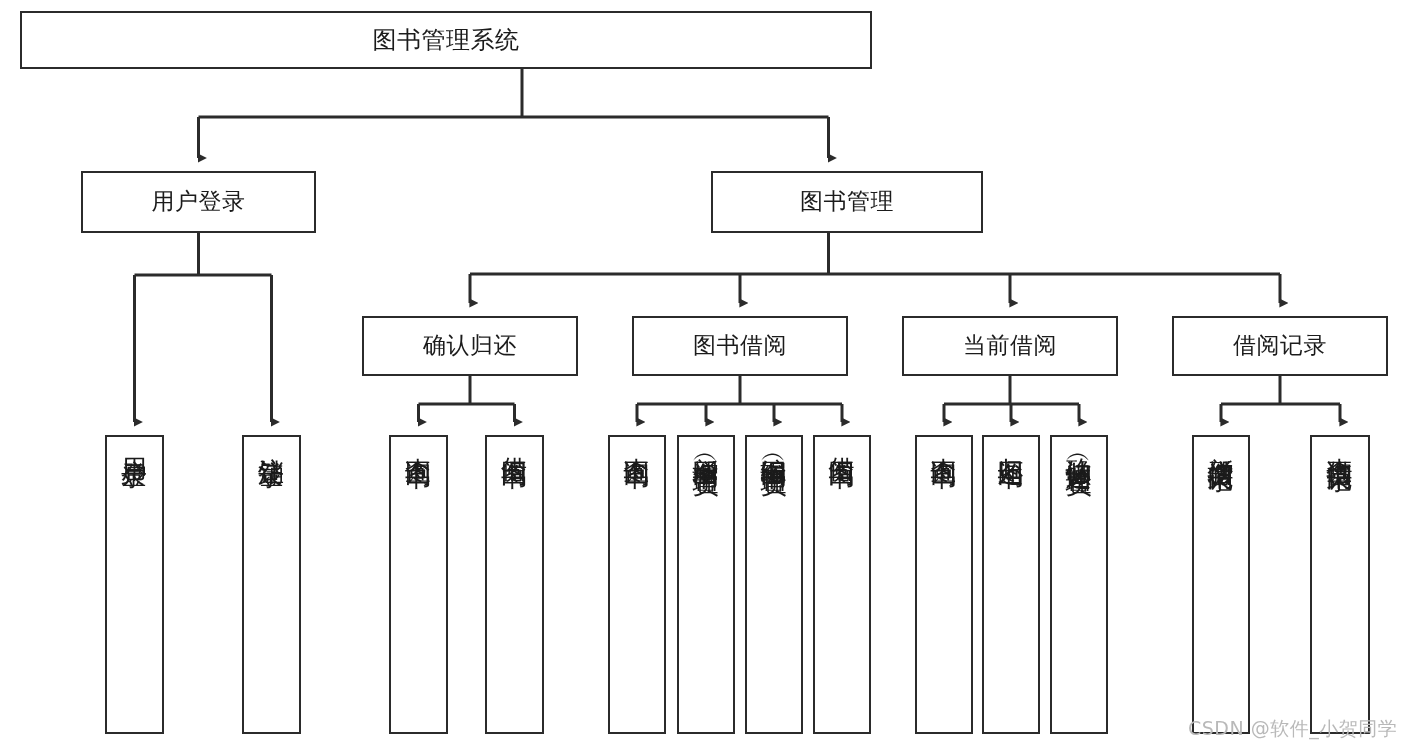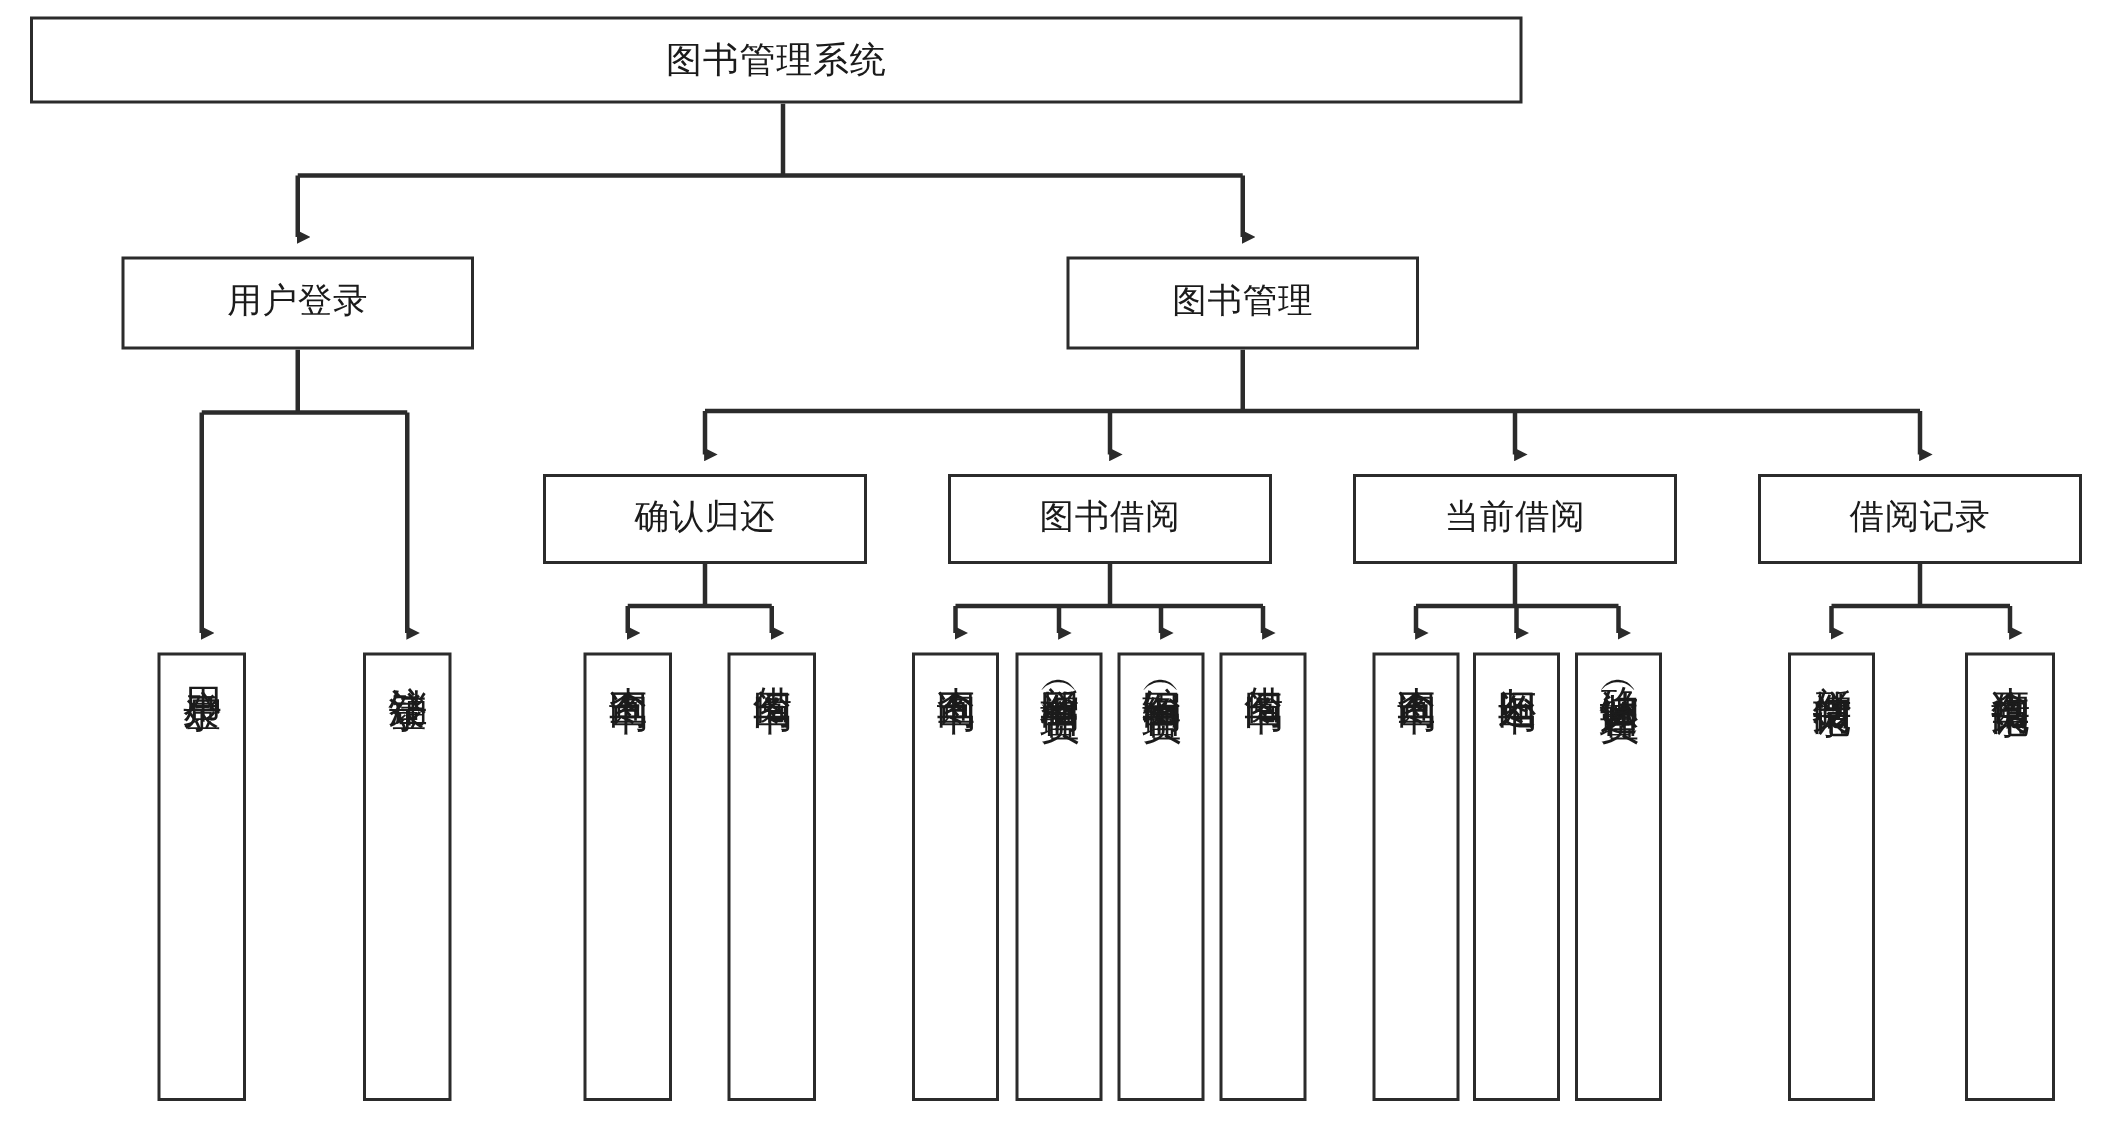--- a/index.html
+++ b/index.html
@@ -122,28 +122,28 @@
       <path d="M1011,404 L1011,422" marker-end="url(#arrowhead)"></path>
       <path d="M1079,404 L1079,422" marker-end="url(#arrowhead)"></path>
 
       <path d="M1280,376 L1280,404"></path>
       <path d="M1221,404 L1340,404"></path>
       <path d="M1221,404 L1221,422" marker-end="url(#arrowhead)"></path>
       <path d="M1340,404 L1340,422" marker-end="url(#arrowhead)"></path>
     </g>
   </svg>
 
-  <div class="node h root" style="left:20px; top:11px; width:995px; height:58px;align-items:center;">
+  <div class="node h root" style="left:20px; top:11px; width:852px; height:58px;align-items:center;">
     <span class="label">图书管理系统</span>
   </div>
 
   <div class="node h" style="left:81px; top:171px; width:235px; height:62px;">
     <span class="label">用户登录</span>
   </div>
-  <div class="node h" style="left:711px; top:171px; width:235px; height:62px;">
+  <div class="node h" style="left:711px; top:171px; width:272px; height:62px;">
     <span class="label">图书管理</span>
   </div>
 
   <div class="node h" style="left:362px; top:316px; width:216px; height:60px;">
     <span class="label">确认归还</span>
   </div>
   <div class="node h" style="left:902px; top:316px; width:216px; height:60px;">
     <span class="label">当前借阅</span>
   </div>
   <div class="node h" style="left:632px; top:316px; width:216px; height:60px;">
@@ -186,14 +186,15 @@
   <div class="node v" style="left:1050px; top:435px; width:58px; height:299px;">
     <span class="label">确认归还（管理员）</span>
   </div>
   <div class="node v" style="left:1192px; top:435px; width:58px; height:299px;">
     <span class="label">新增借阅记录</span>
   </div>
   <div class="node v" style="left:1310px; top:435px; width:60px; height:299px;">
     <span class="label">查询借阅记录</span>
   </div>
 
+  <div class="watermark" style="left:1188px; top:716px;">CSDN @软件_小贺同学</div>
 
 </div>
 
 </body></html>

